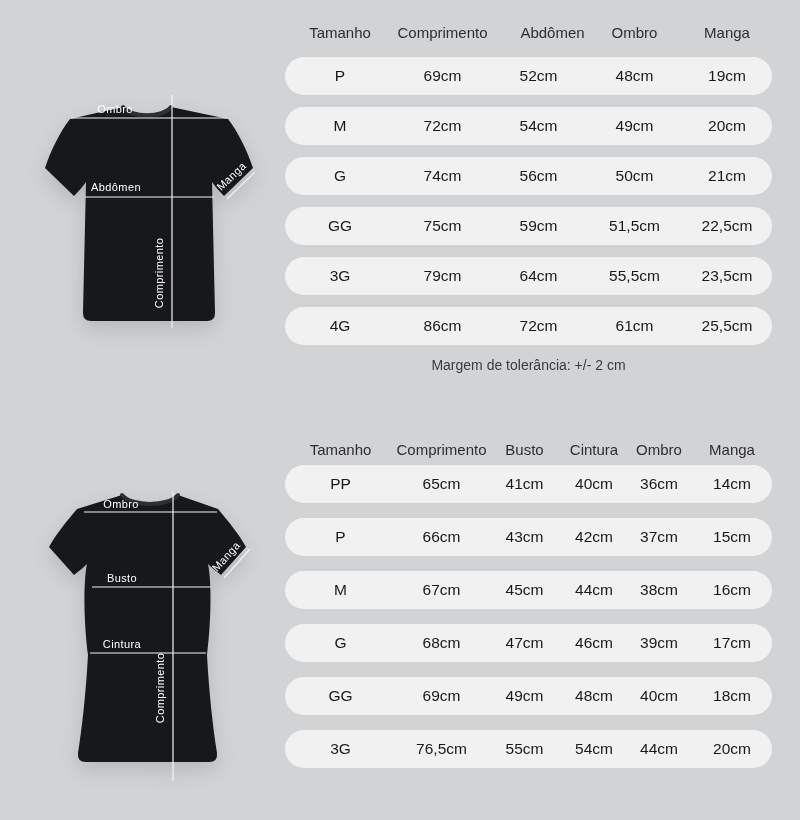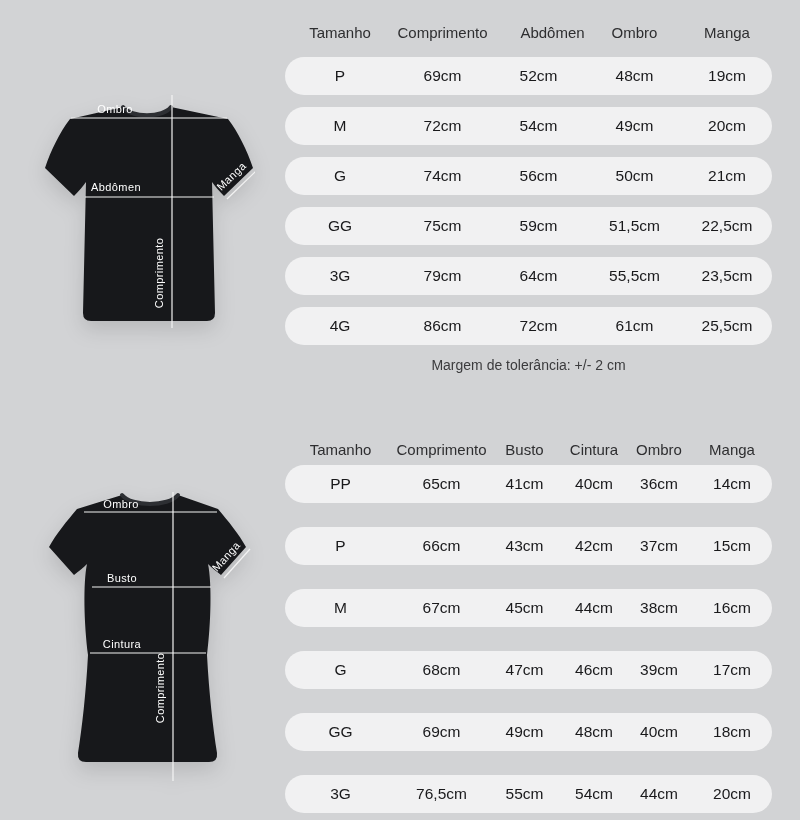--- a/index.html
+++ b/index.html
@@ -38,21 +38,21 @@
   .t-female .thead { margin-bottom:2px; }
   .th-shift { transform:translateX(14px); }
 
   .pill {
     display:grid; align-items:center;
     height:38px; border-radius:19px;
     background:#f1f1f2;
     font-size:15.5px; color:#19191b;
   }
   .t-male .pill   { margin-bottom:12px; }
-  .t-female .pill { margin-bottom:24px; }
+  .t-female .pill { margin-bottom:15px; }
 
   .th, .cell { text-align:center; white-space:nowrap; }
 
   .note { text-align:center; font-size:14px; color:#3b3b3d; }
   .t-male .note   { margin-top:2px; }
   .t-female .note { margin-top:7px; }
 </style>
 </head>
 <body>
 

